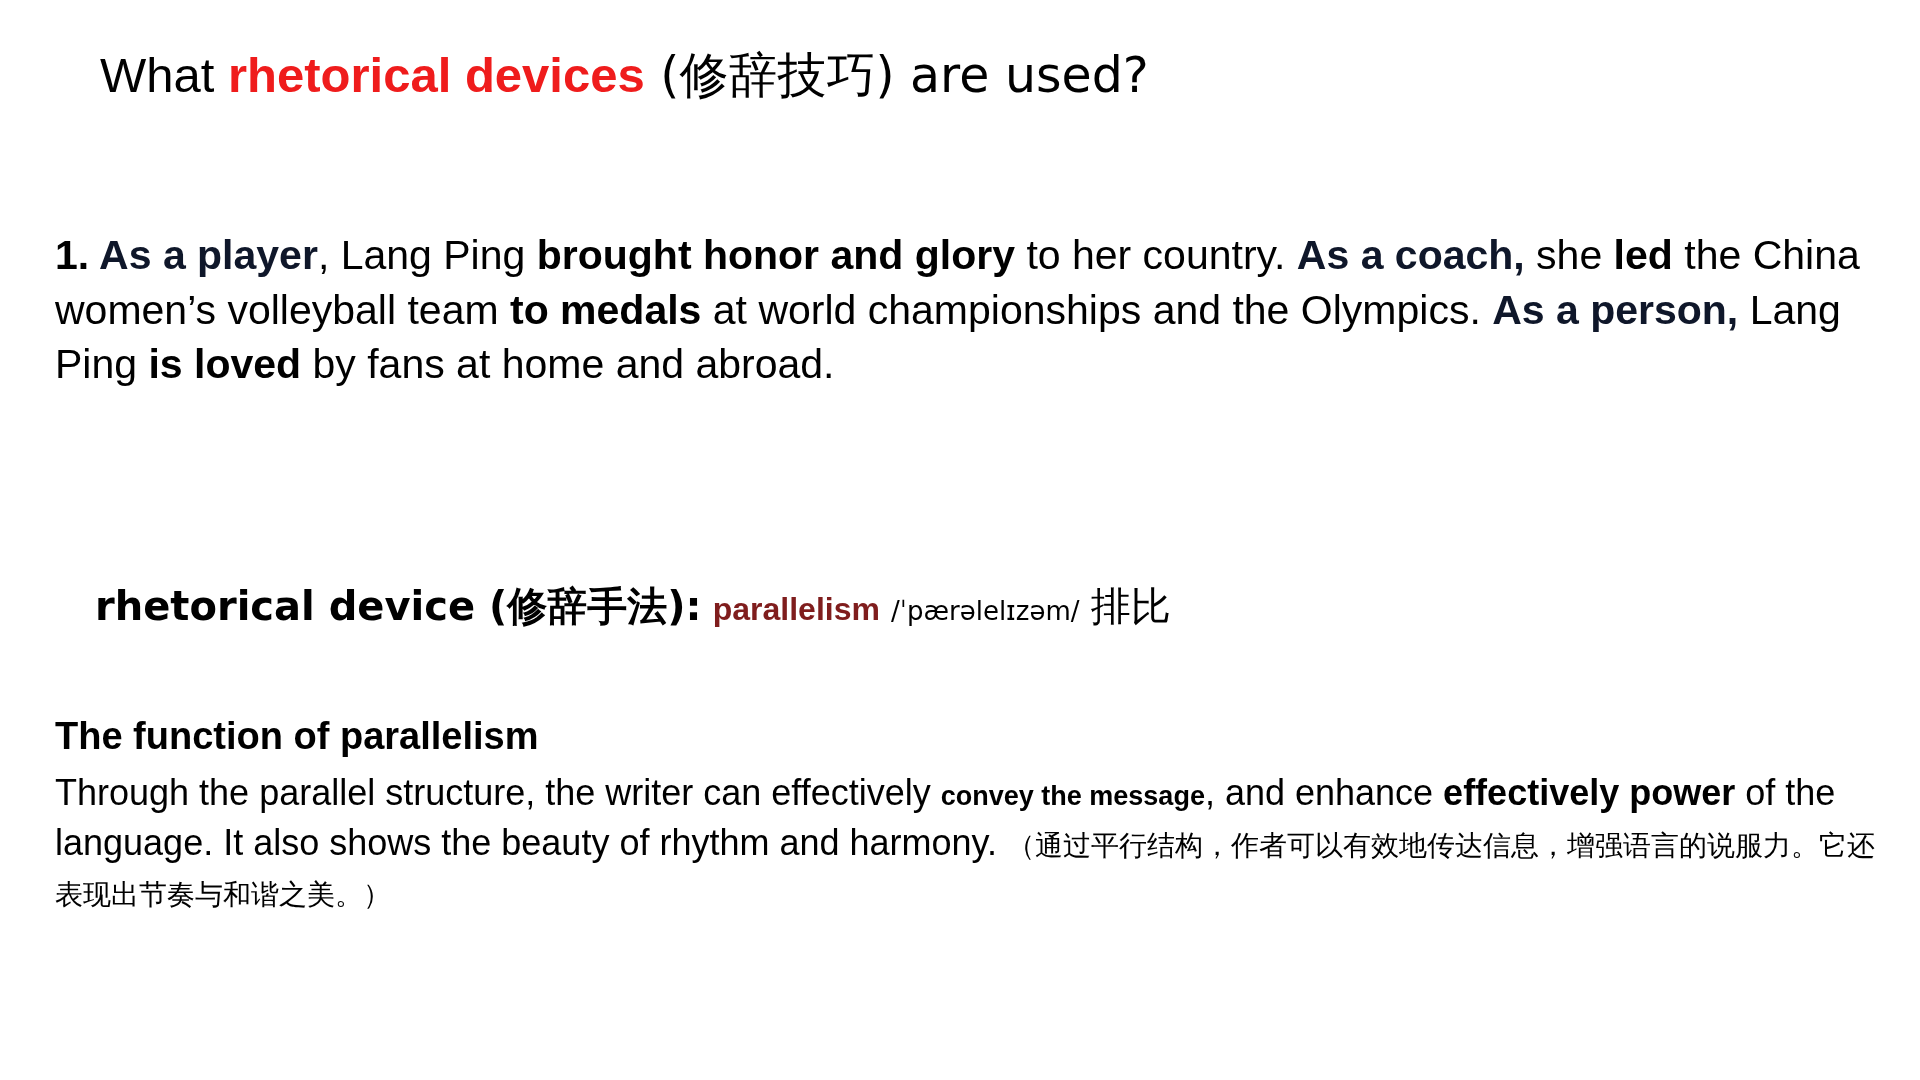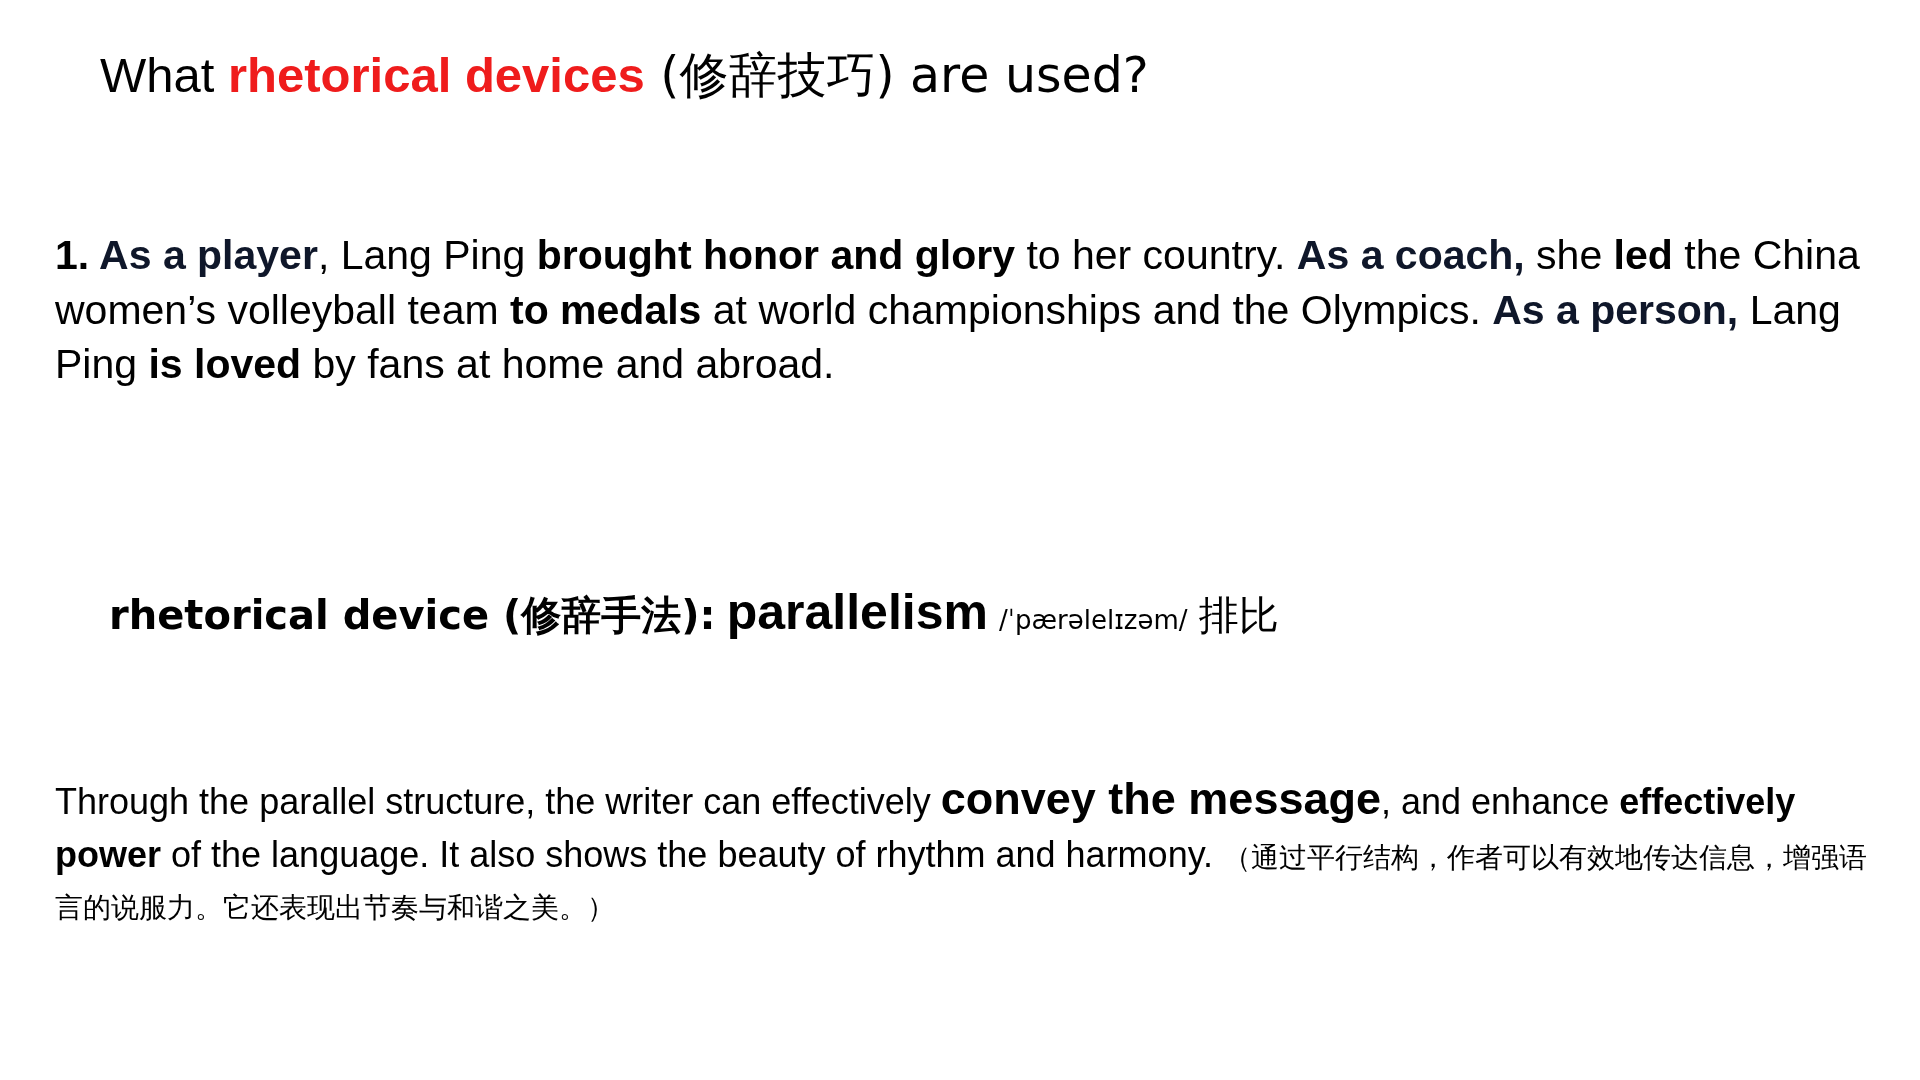--- a/index.html
+++ b/index.html
@@ -53,25 +53,25 @@
 
   
   .device-line {
     position: absolute;
     left: 95px;
     top: 580px;
     font-size: 40px;
     line-height: 1.3;
     white-space: nowrap;
   }
-  .device-line .lead { font-weight: bold; margin-left: 14px; }
+  .device-line .lead { font-weight: bold; }
   .device-line .term {
-    color: #000000;
+    color: #7f1d1d;
     font-weight: bold;
-    font-size: 50px;
+    font-size: 32px;
   }
   .device-line .ipa {
     font-family: "DejaVu Sans", sans-serif;
     font-weight: normal;
     font-size: 26px;
   }
   .device-line .zh {
     font-family: "DejaVu Sans", "Liberation Sans", sans-serif;
     font-size: 40px;
   }
@@ -87,21 +87,21 @@
   .function-body {
     position: absolute;
     left: 55px;
     top: 768px;
     width: 1830px;
     font-size: 36px;
     line-height: 1.38;
   }
   .function-body .strong-lg {
     font-weight: bold;
-    font-size: 45px;
+    font-size: 27px;
   }
   .function-body .zh-note {
     font-family: "DejaVu Sans", "Liberation Sans", sans-serif;
     font-size: 28px;
     line-height: 1.45;
   }
 </style>
 </head>
 <body>
 
@@ -115,19 +115,20 @@
     <span class="num">1.</span><span class="teal"> As a player</span><span>, Lang Ping </span><span class="b">brought honor and glory</span><span> to her country. </span><span class="teal">As a coach,</span><span> she </span><span class="b">led</span><span> the China women’s volleyball team </span><span class="b">to medals</span><span> at world championships and the Olympics. </span><span class="teal">As a person,</span><span> Lang Ping </span><span class="b">is loved</span><span> by fans at home and abroad.</span>
   </div>
 
   <div class="device-line">
     <span class="lead cjk">rhetorical device (修辞手法):</span>
     <span class="term">parallelism</span>
     <span class="ipa">/ˈpærəlelɪzəm/</span>
     <span class="zh">排比</span>
   </div>
 
+  <div class="function-head">The function of parallelism</div>
 
   <div class="function-body">
     <span> Through the parallel structure, the writer can effectively </span><span class="strong-lg">convey the message</span><span>, and enhance </span><span class="b">effectively power</span><span> of the language. It also shows the beauty of rhythm and harmony.</span>
     <span class="zh-note">（通过平行结构，作者可以有效地传达信息，增强语言的说服力。它还表现出节奏与和谐之美。）</span>
   </div>
 
 </div>
 
 </body></html>

